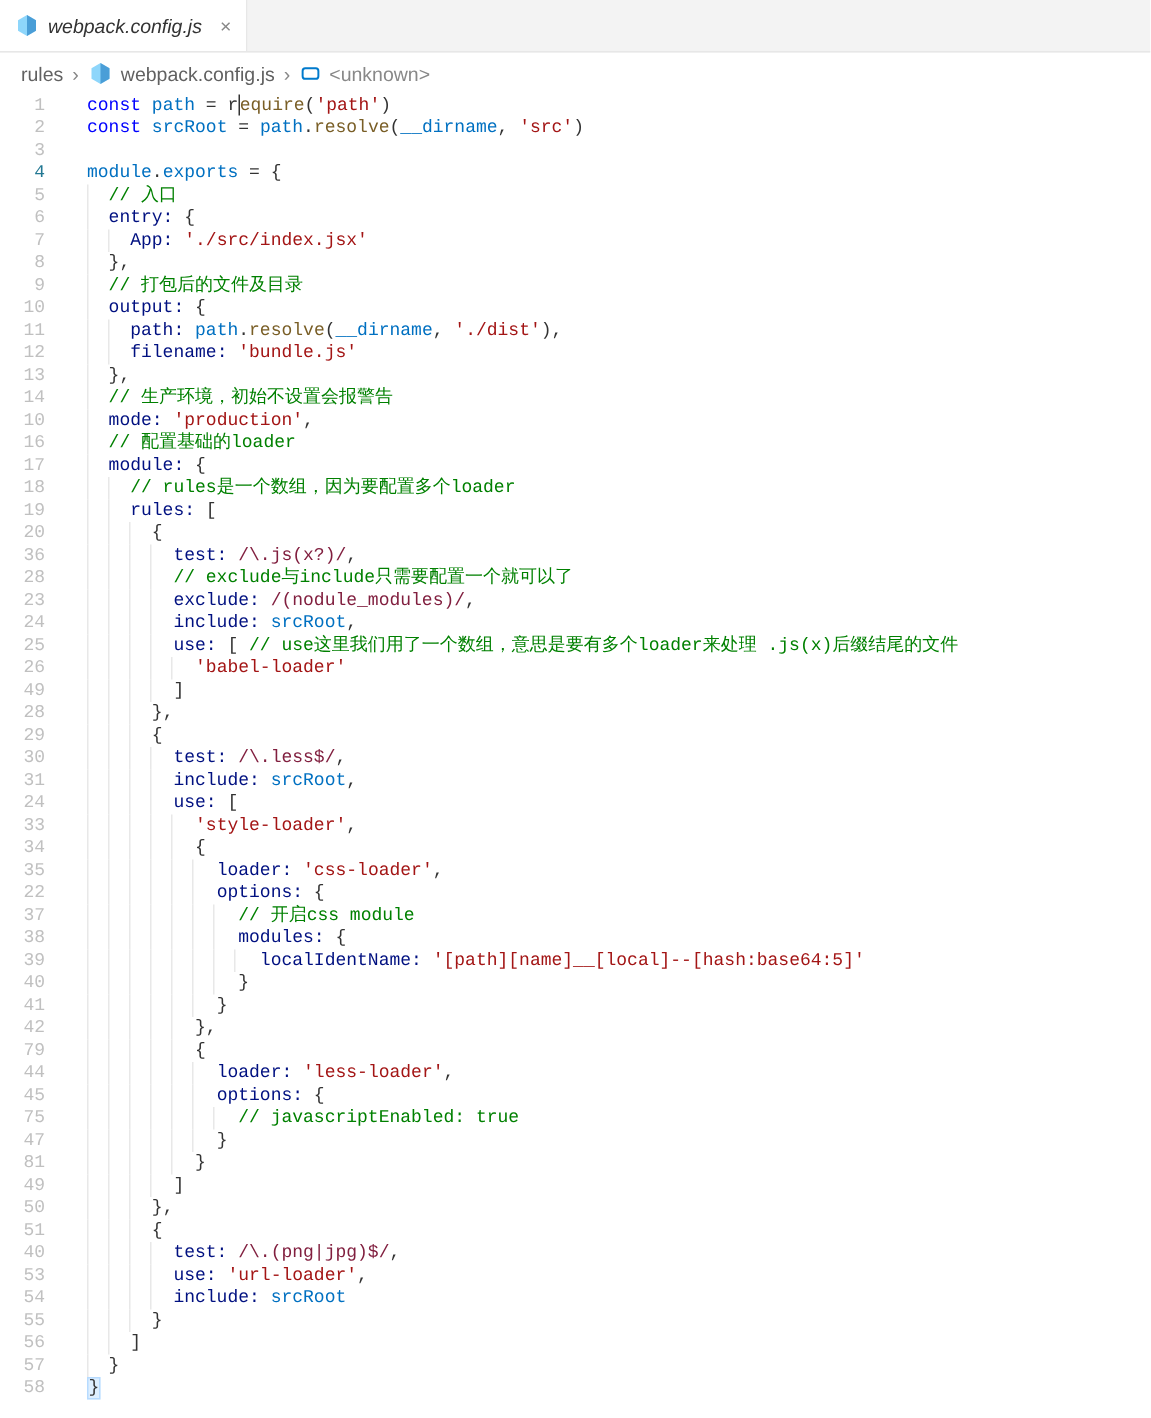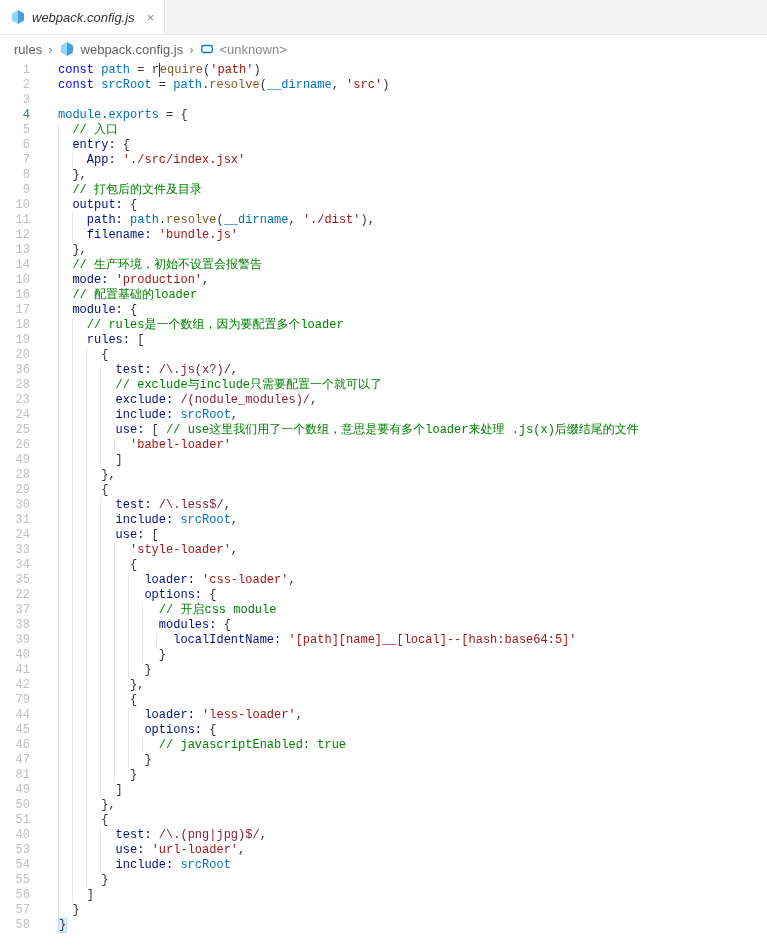--- a/index.html
+++ b/index.html
@@ -163,21 +163,21 @@
       <div class="inactive">22</div>
       <div class="inactive">37</div>
       <div class="inactive">38</div>
       <div class="inactive">39</div>
       <div class="inactive">40</div>
       <div class="inactive">41</div>
       <div class="inactive">42</div>
       <div class="inactive">79</div>
       <div class="inactive">44</div>
       <div class="inactive">45</div>
-      <div class="inactive">46</div>
+      <div class="inactive">75</div>
       <div class="inactive">47</div>
       <div class="inactive">81</div>
       <div class="inactive">49</div>
       <div class="inactive">50</div>
       <div class="inactive">51</div>
       <div class="inactive">40</div>
       <div class="inactive">53</div>
       <div class="inactive">54</div>
       <div class="inactive">55</div>
       <div class="inactive">56</div>

